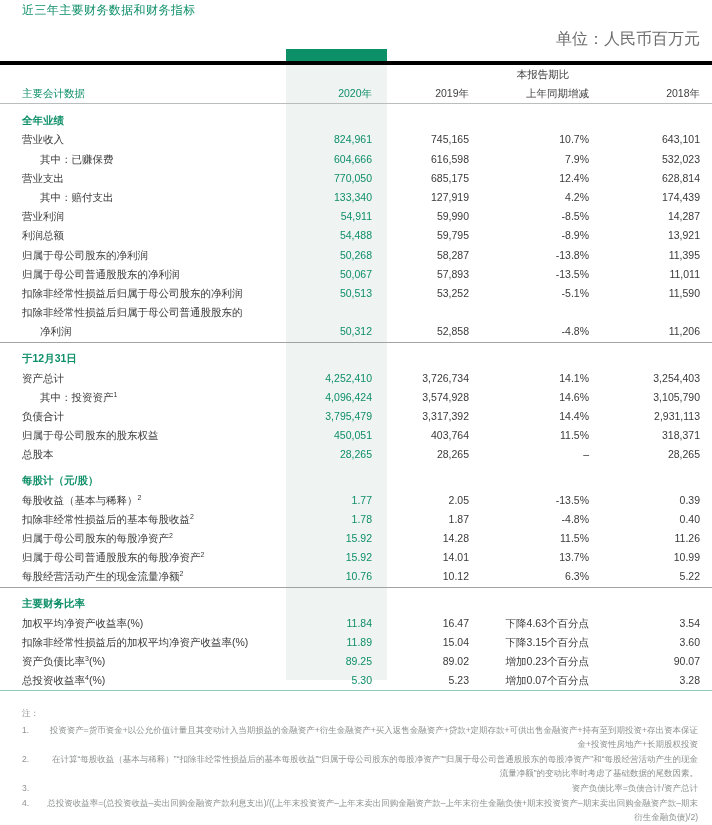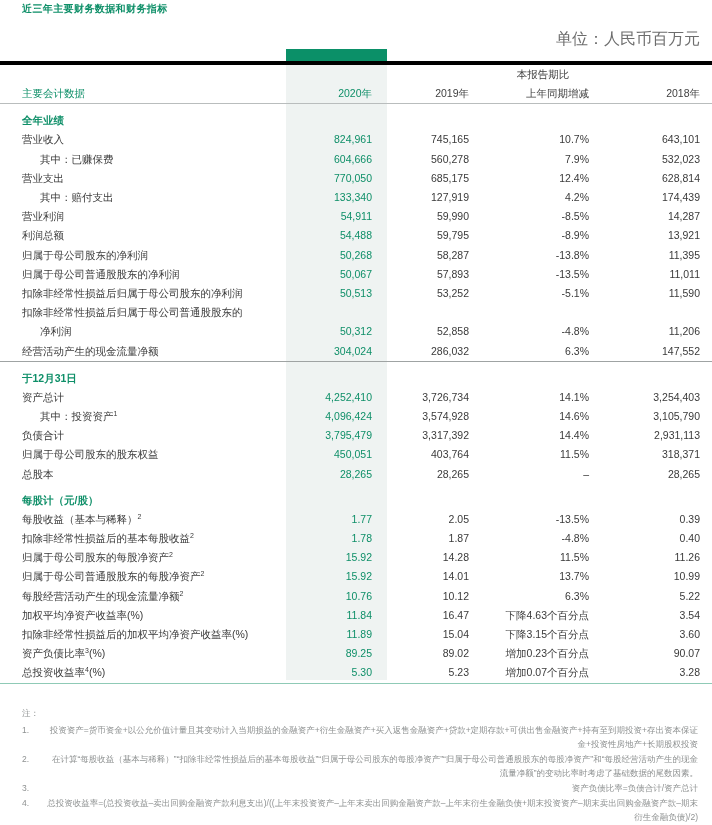--- a/index.html
+++ b/index.html
@@ -8,21 +8,21 @@
     background:#ffffff;
     font-family:"Liberation Sans","DejaVu Sans",sans-serif;
     color:#3a3a3a;
     -webkit-font-smoothing:antialiased;
   }
   .page{position:relative;width:712px;height:825px;overflow:hidden;}
 
   
   .doc-title{
     position:absolute;left:22px;top:2px;
-    font-size:10px;font-weight:bold;color:#0e8f68;
+    font-size:12px;font-weight:normal;color:#0e8f68;
     letter-spacing:.4px;
   }
 
   
   .unit-note{
     position:absolute;right:12px;top:29px;
     font-size:16px;color:#6d6d6d;
   }
 
   
@@ -143,21 +143,21 @@
         <tr class="">
           <td class="lbl">营业收入</td>
           <td class="v2020">824,961</td>
           <td class="v2019">745,165</td>
           <td class="vchg">10.7%</td>
           <td class="v2018">643,101</td>
         </tr>
         <tr class="">
           <td class="lbl indent">其中：已赚保费</td>
           <td class="v2020">604,666</td>
-          <td class="v2019">560,278</td>
+          <td class="v2019">616,598</td>
           <td class="vchg">7.9%</td>
           <td class="v2018">532,023</td>
         </tr>
         <tr class="">
           <td class="lbl">营业支出</td>
           <td class="v2020">770,050</td>
           <td class="v2019">685,175</td>
           <td class="vchg">12.4%</td>
           <td class="v2018">628,814</td>
         </tr>
@@ -210,27 +210,20 @@
           <td class="vchg"></td>
           <td class="v2018"></td>
         </tr>
         <tr class="">
           <td class="lbl indent">净利润</td>
           <td class="v2020">50,312</td>
           <td class="v2019">52,858</td>
           <td class="vchg">-4.8%</td>
           <td class="v2018">11,206</td>
         </tr>
-        <tr class="">
-          <td class="lbl">经营活动产生的现金流量净额</td>
-          <td class="v2020">304,024</td>
-          <td class="v2019">286,032</td>
-          <td class="vchg">6.3%</td>
-          <td class="v2018">147,552</td>
-        </tr>
         <tr class="section divided">
           <td class="lbl" colspan="5">于12月31日</td>
         </tr>
         <tr class="">
           <td class="lbl">资产总计</td>
           <td class="v2020">4,252,410</td>
           <td class="v2019">3,726,734</td>
           <td class="vchg">14.1%</td>
           <td class="v2018">3,254,403</td>
         </tr>
@@ -292,20 +285,23 @@
           <td class="v2019">14.01</td>
           <td class="vchg">13.7%</td>
           <td class="v2018">10.99</td>
         </tr>
         <tr class="">
           <td class="lbl">每股经营活动产生的现金流量净额<sup>2</sup></td>
           <td class="v2020">10.76</td>
           <td class="v2019">10.12</td>
           <td class="vchg">6.3%</td>
           <td class="v2018">5.22</td>
+        </tr>
+        <tr class="section divided">
+          <td class="lbl" colspan="5">主要财务比率</td>
         </tr>
         <tr class="">
           <td class="lbl">加权平均净资产收益率(%)</td>
           <td class="v2020">11.84</td>
           <td class="v2019">16.47</td>
           <td class="vchg">下降4.63个百分点</td>
           <td class="v2018">3.54</td>
         </tr>
         <tr class="">
           <td class="lbl">扣除非经常性损益后的加权平均净资产收益率(%)</td>

